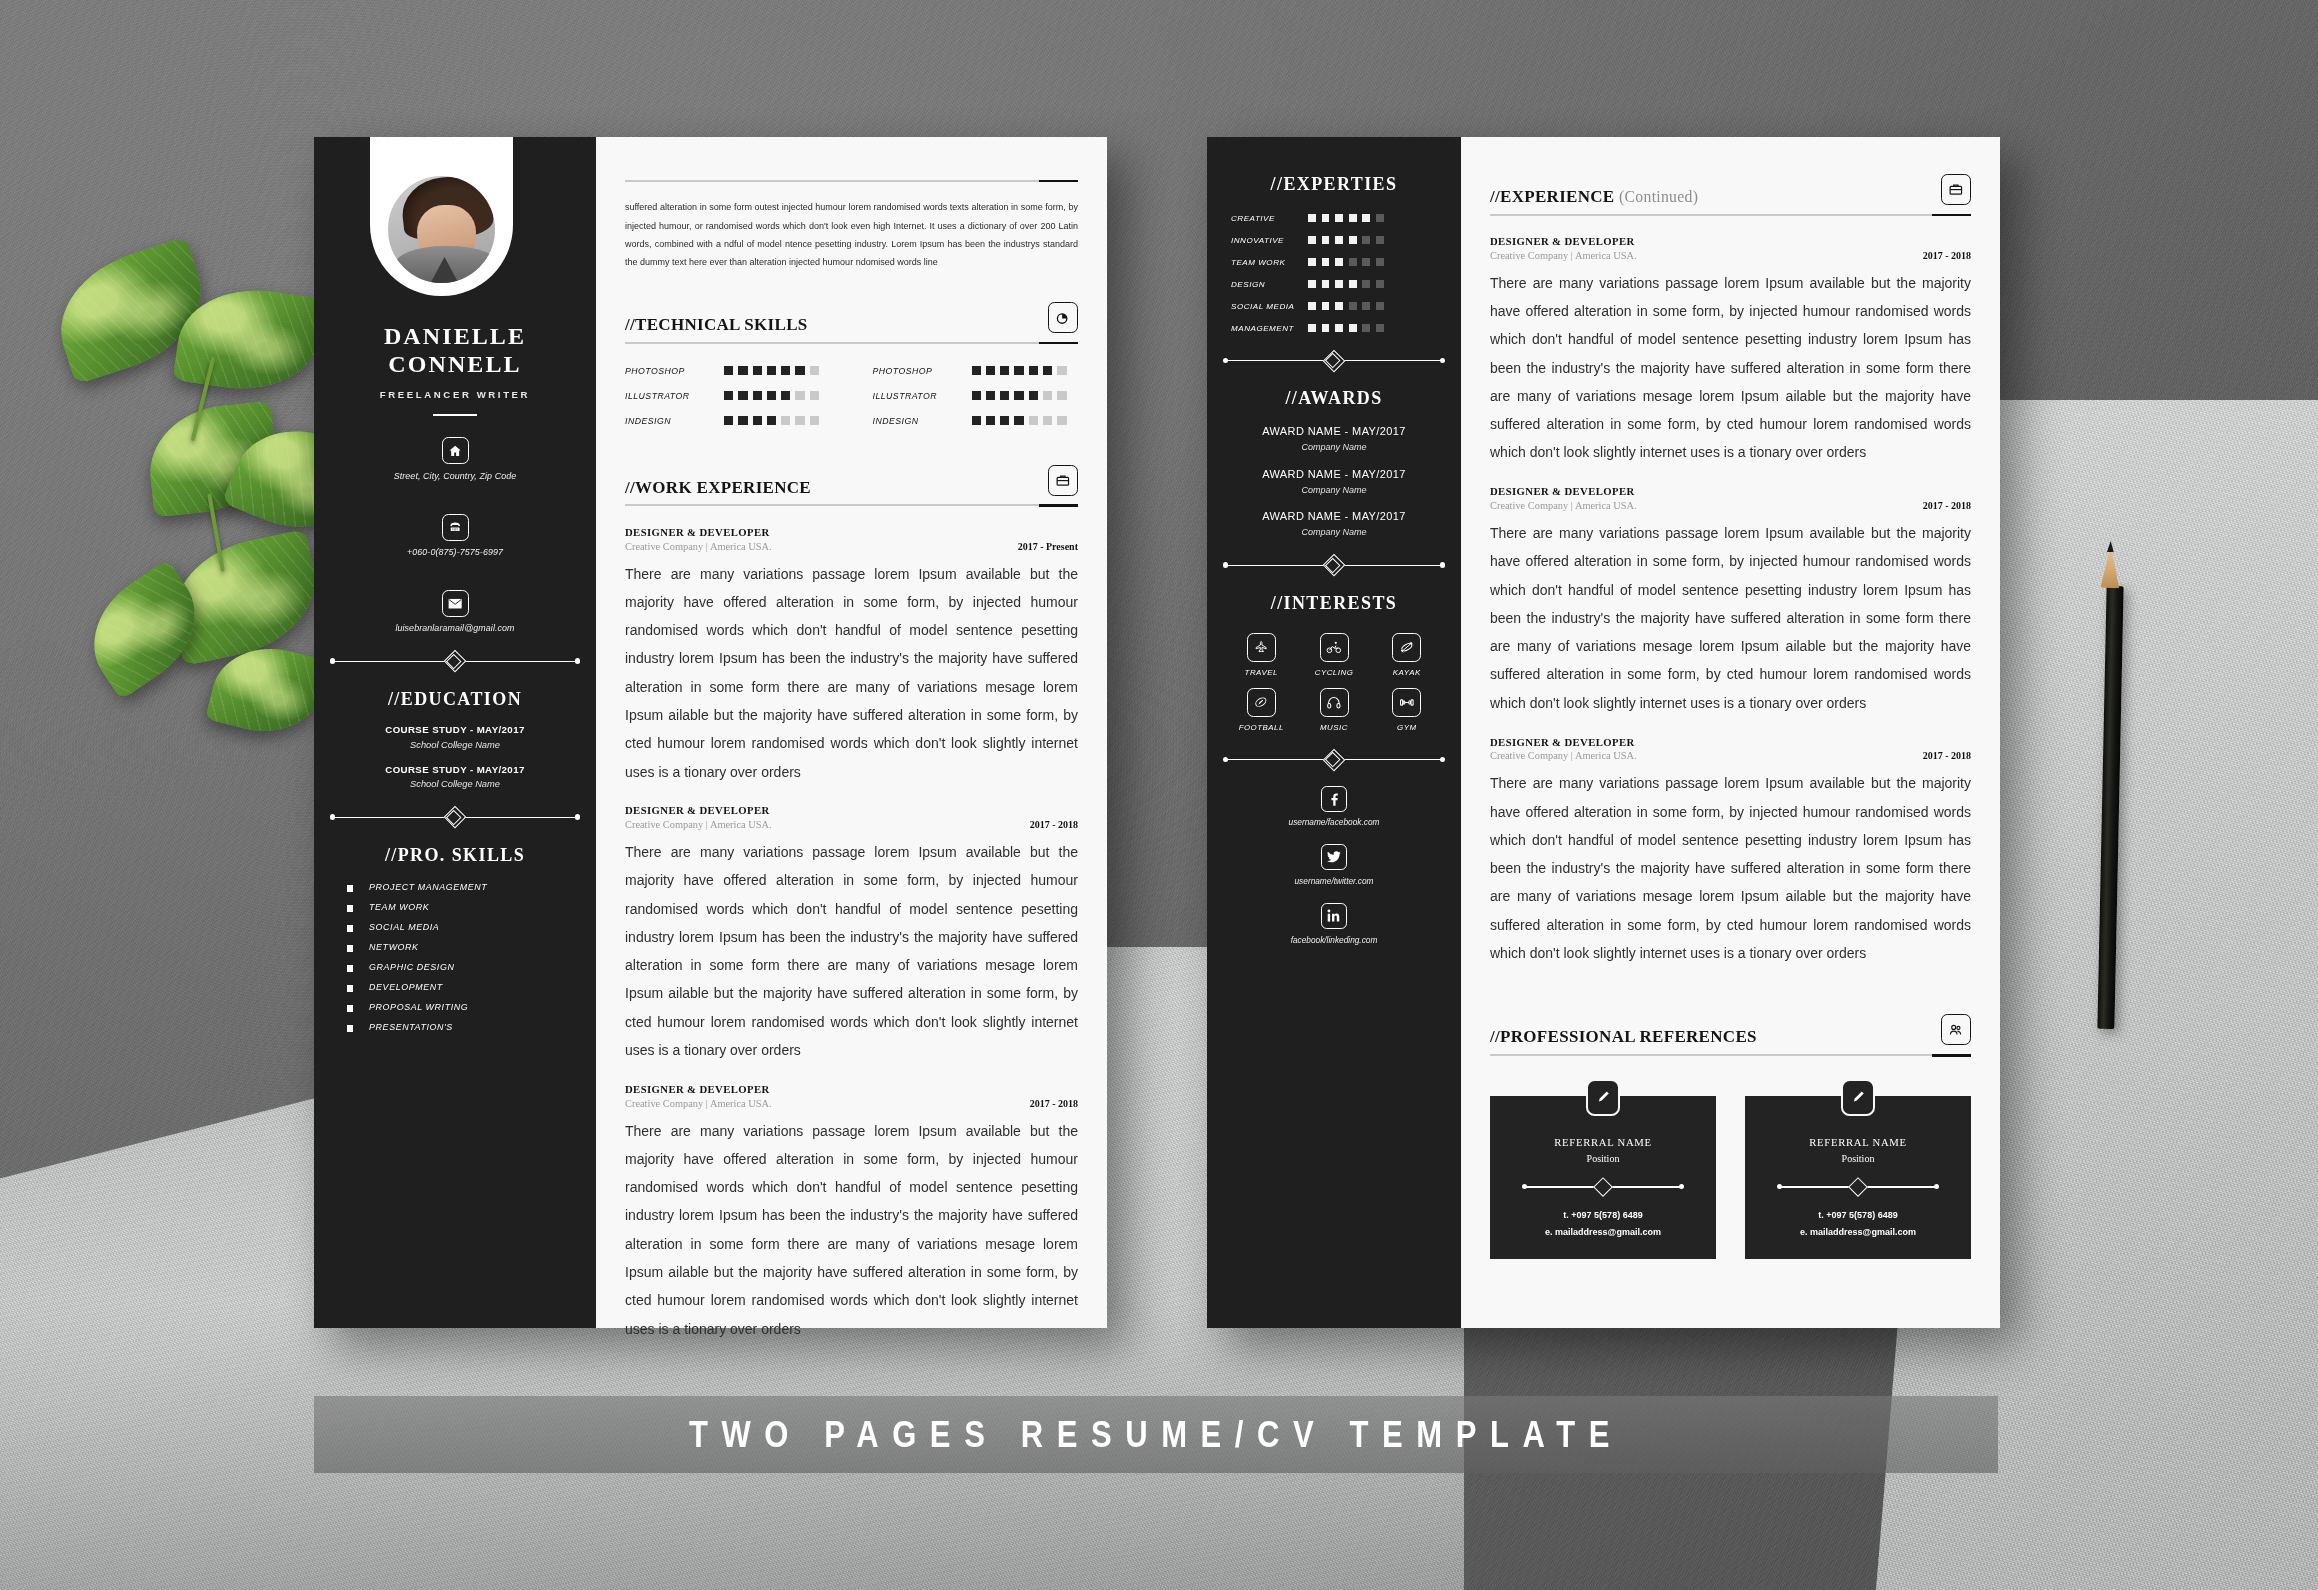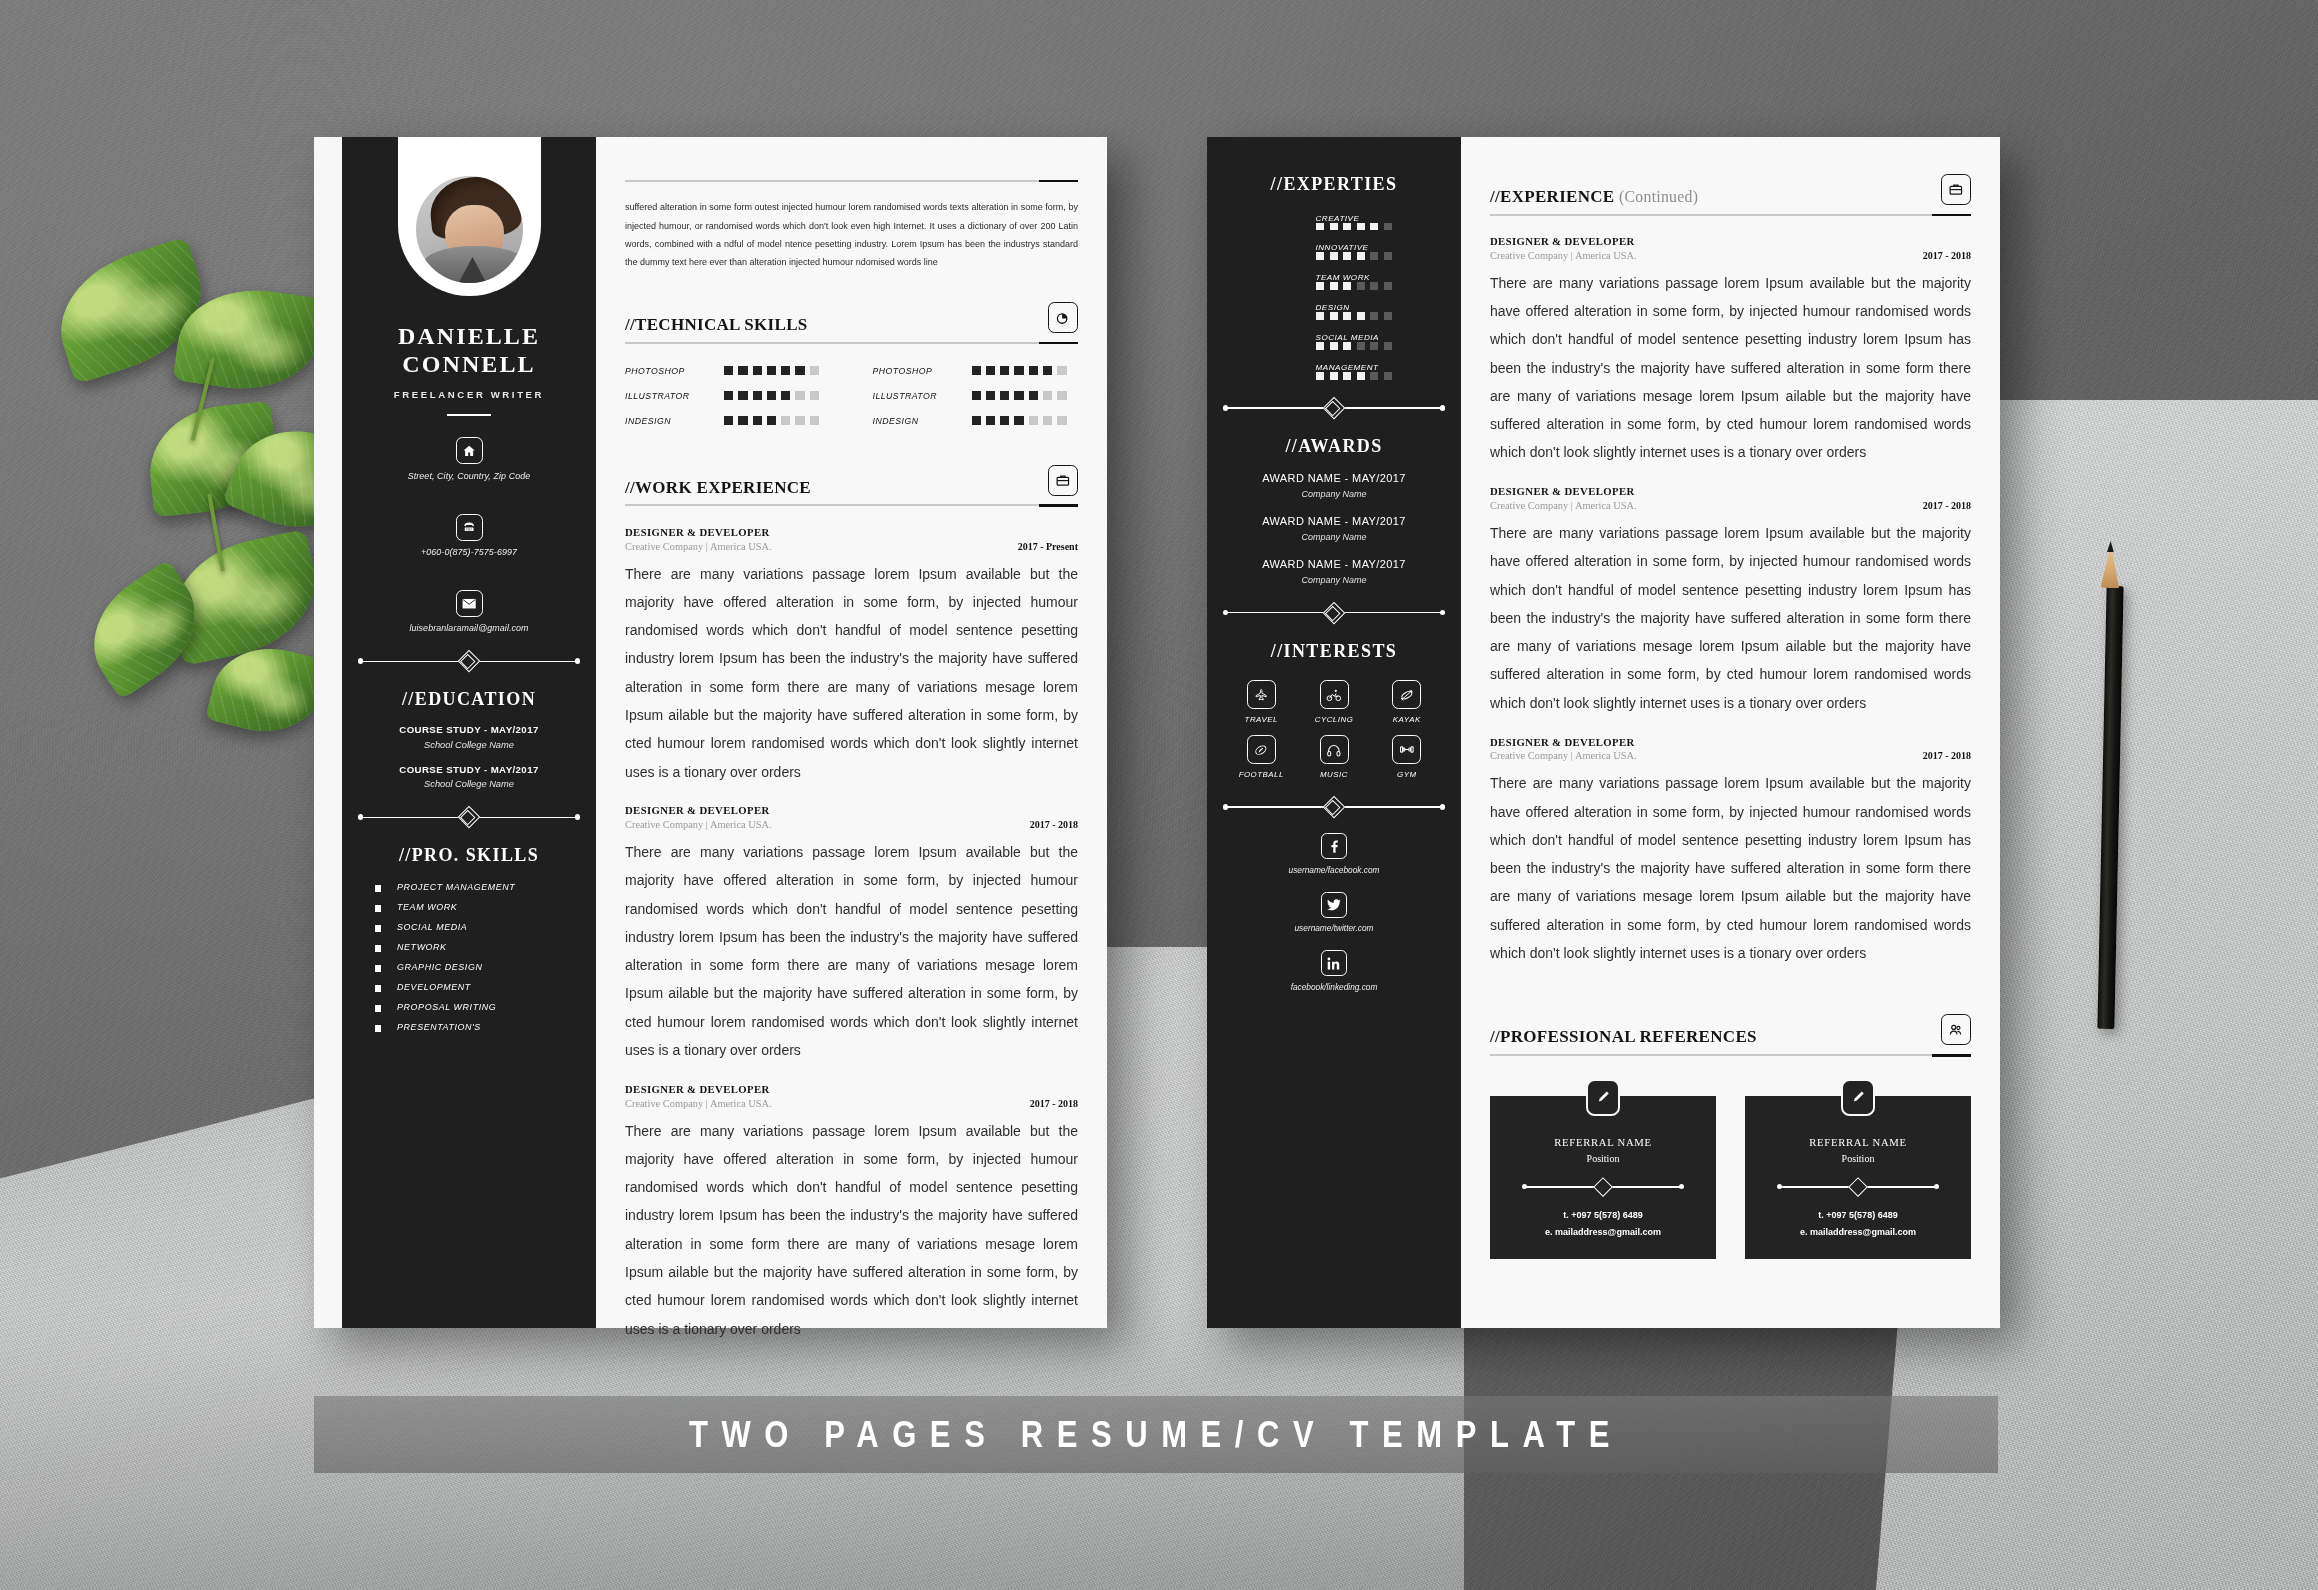--- a/index.html
+++ b/index.html
@@ -93,21 +93,21 @@
   .page {
     position: absolute; display: flex; background: #f7f7f7;
     box-shadow: 18.6px 18.6px 43px rgba(0,0,0,.42);
   }
   #page-one { left: 314px; top: 137px; width: 793px; height: 1191px; }
   #page-two { left: 1207px; top: 137px; width: 793px; height: 1191px; }
 
   .dark-col {
     background: #1f1f1f; color: #fff; position: relative; flex: 0 0 auto;
   }
-  #page-one .dark-col { width: 254px; margin-left: 28px; }
+  #page-one .dark-col { width: 282px; }
   #page-two .dark-col { width: 254px; }
   .white-col { flex: 1 1 auto; background: #f8f8f8; position: relative; }
 
   
   .photo-plate{
     position:absolute; left:56px; top:0; width:143px; height:159px;
     background:#fff; border-radius:0 0 71px 71px;
   }
   .photo-circle{
     position:absolute; left:69px; top:34px; width:117px; height:117px;
@@ -226,21 +226,21 @@
     font-family:"Liberation Serif", serif; font-size:10.4px; color:#9a9a9a;
   }
   .job-date{
     font-family:"Liberation Serif", serif; font-weight:700; font-size:10px; color:#111;
   }
   .job-desc{
     font-size:14px; line-height:2.02; color:#2e2e2e; text-align:justify; margin-top:7.9px;
   }
 
   
-  .exp-row{ display:flex; align-items:center; margin-bottom:13px; padding-left:40px;flex-direction:column; }
+  .exp-row{ display:flex; align-items:center; margin-bottom:13px; padding-left:24px; }
   .exp-name{ width:77px; font-size:8.1px; font-style:italic; letter-spacing:0.5px; }
   .exp-sqs{ display:flex; gap:5.7px; }
   .esq{ width:7.9px; height:7.9px; }
   .esq.on{ background:#f2f2f2; }
   .esq.off{ background:#5a5a5a; }
 
   .award{ text-align:center; margin-top:15.7px; }
   .award-title{ font-size:11px; font-weight:400; letter-spacing:0.4px; }
   .award-sub{ font-size:9px; font-style:italic; color:#e3e3e3; margin-top:5px; }
 

